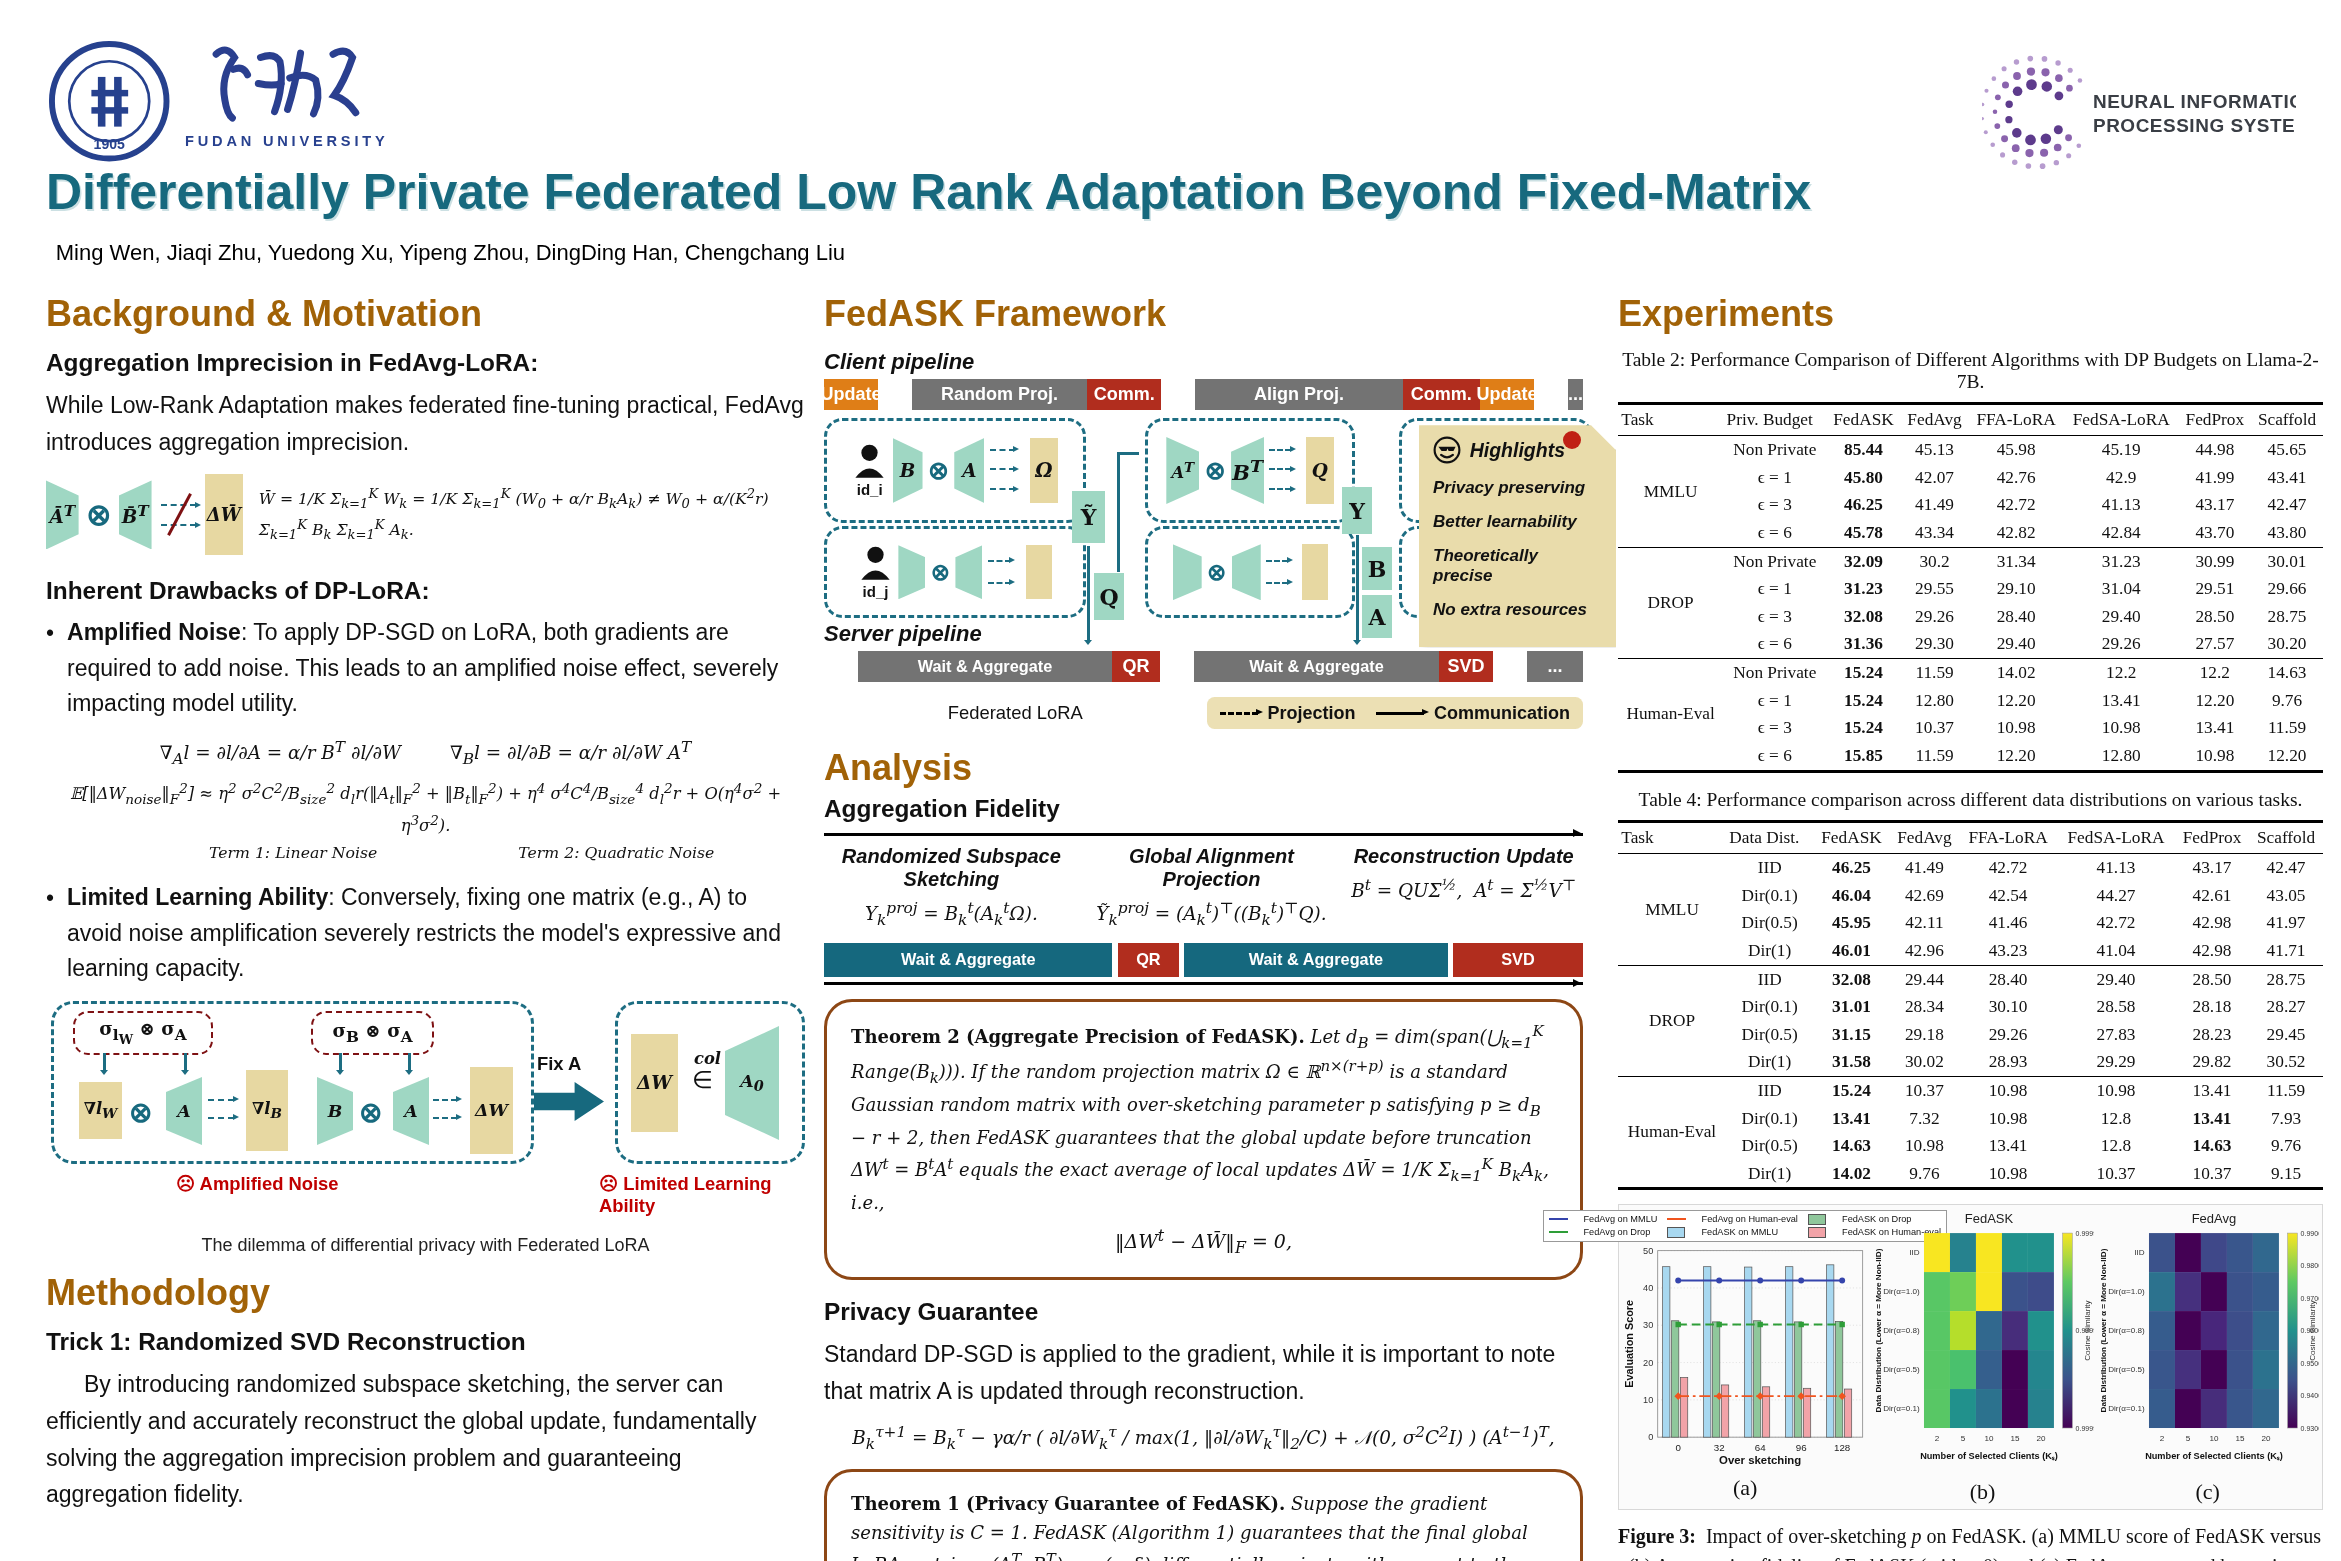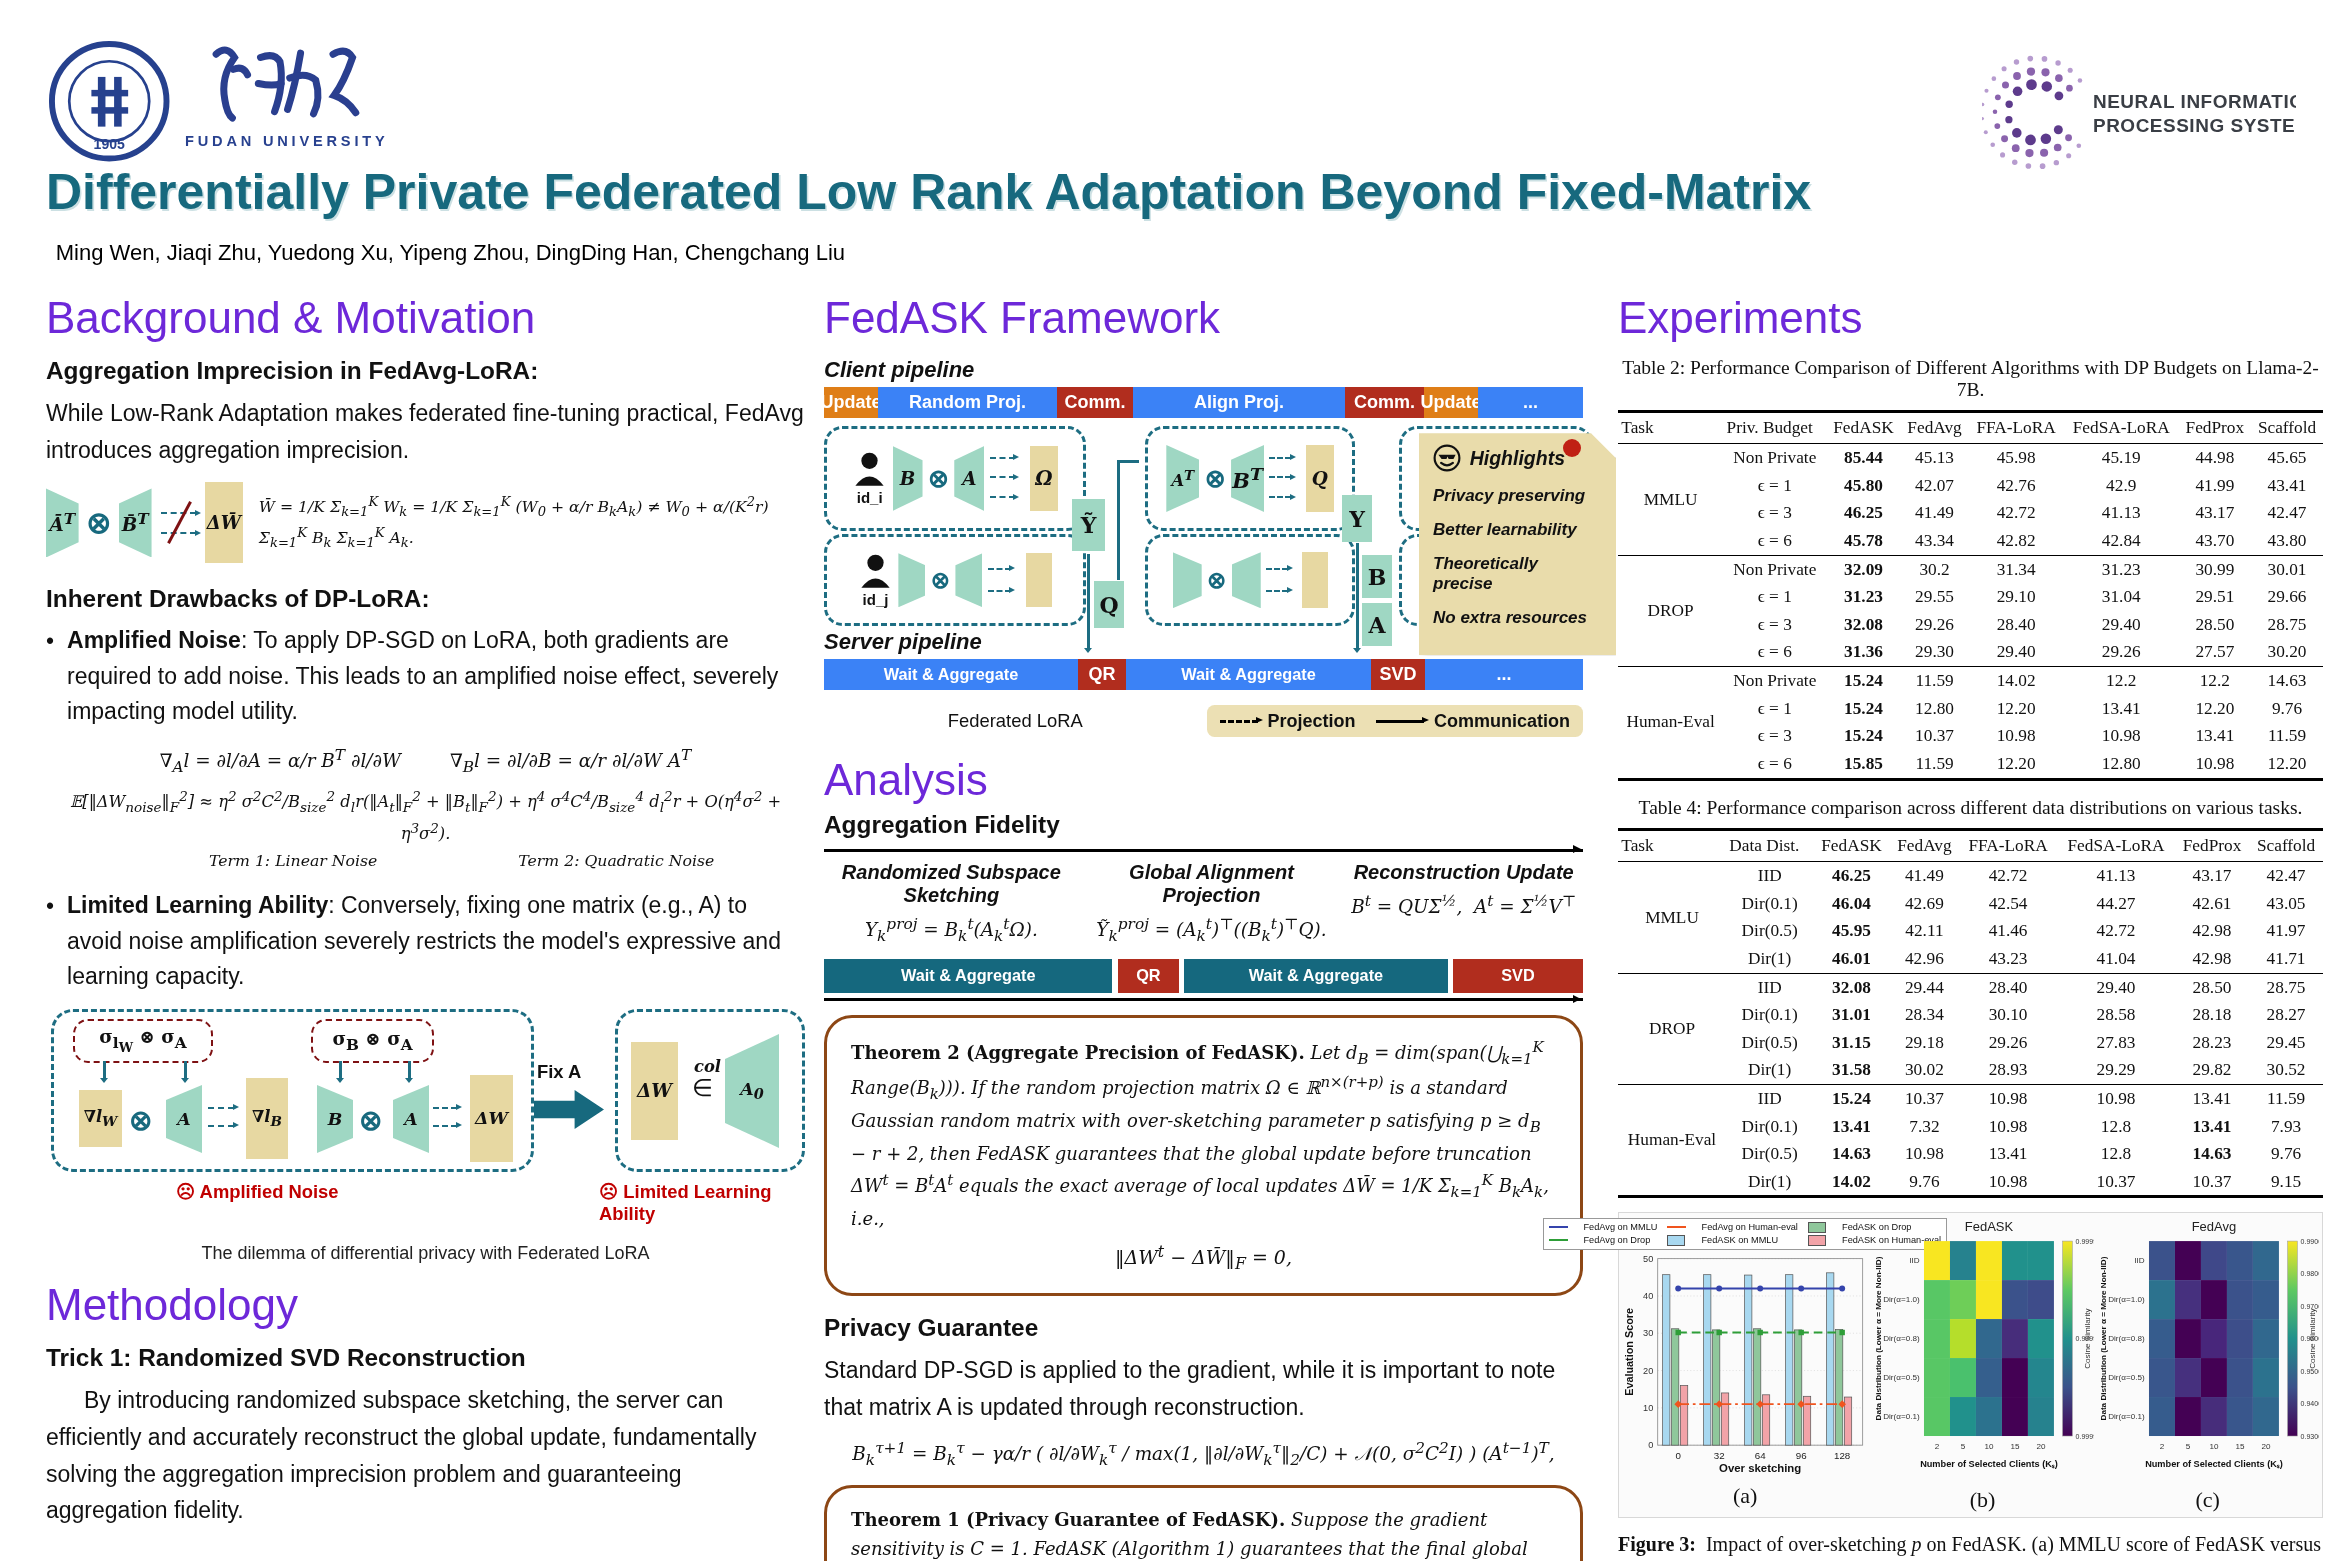--- a/index.html
+++ b/index.html
@@ -12,21 +12,21 @@
   .fudan-univ{color:#28418f;font-weight:bold;font-size:14.6px;letter-spacing:3.8px;}
   .title{position:absolute;left:0;top:136px;font-size:50px;font-weight:bold;color:#17697e;
          white-space:nowrap;text-shadow:1.6px 2.2px 0 rgba(110,165,175,.35);}
   .authors{position:absolute;left:9.8px;top:213px;font-size:22px;color:#000;}
   .neurips{position:absolute;right:0;top:16.3px;}
   
   .col{position:absolute;top:293px;}
   .col1{left:46px;width:759px;}
   .col2{left:824px;width:759px;}
   .col3{left:1618px;width:705px;}
-  h2.sec{color:#6d28d9;font-size:44px;font-weight:normal;margin:0 0 14px 0;}
+  h2.sec{color:#a16207;font-size:36px;font-weight:bold;margin:0 0 14px 0;}
   .body-t{font-size:23px;line-height:1.6;margin:0 0 24px 0;}
   .subhead{font-size:24.4px;font-weight:bold;margin:0 0 9.8px 0;}
   .bullet{display:flex;gap:13px;font-size:23px;line-height:1.55;margin:0 0 14px 0;}
   .bullet .dot{flex:0 0 7.6px;padding-top:1.1px;}
   .math{font-family:"DejaVu Serif","Liberation Serif",serif;font-style:italic;}
   .mrow{text-align:center;font-size:17px;margin:0 0 7.6px 0;line-height:1.5;}
   
   .aggrow{display:flex;align-items:center;gap:7.6px;margin:5.4px 0 22px 0;}
   .trap-l{background:#9fd7c3;clip-path:polygon(0 0,100% 22%,100% 78%,0 100%);}
   .trap-r{background:#9fd7c3;clip-path:polygon(0 22%,100% 0,100% 100%,0 78%);}
@@ -48,21 +48,21 @@
            justify-content:center;font-family:"DejaVu Serif",serif;font-weight:bold;font-size:18.4px;}
   .dlab{position:absolute;color:#c00000;font-size:18.4px;font-weight:bold;}
   .dcap{position:absolute;left:0;right:0;bottom:0;text-align:center;font-size:18px;color:#222;}
   .fixarrow{position:absolute;background:#17697e;clip-path:polygon(0 32%,58% 32%,58% 10%,100% 50%,58% 90%,58% 68%,0 68%);}
   .smallv{position:absolute;width:2.7px;background:#1d6d82;}
   .smallv::after{content:"";position:absolute;bottom:-6.5px;left:-3.3px;border:4.3px solid transparent;border-top:5.4px solid #1d6d82;}
   
   .pipelabel{font-size:22px;font-style:italic;font-weight:bold;margin:0 0 4.3px 0;}
   .pbar{display:flex;height:31px;}
   .pseg{display:flex;align-items:center;justify-content:center;color:#fff;font-weight:bold;font-size:18px;}
-  .pseg.teal{background:#3b82f6;} .pseg.red{background:#b12d1e;} .pseg.orange{background:#df7e17;}
+  .pseg.teal{background:#737373;margin-left:34px;} .pseg.red{background:#b12d1e;} .pseg.orange{background:#df7e17;}
   .canvas{position:relative;height:241px;}
   .cbox{position:absolute;border:3.3px dashed #1d6d82;border-radius:18.4px;display:flex;align-items:center;
         justify-content:center;gap:5.4px;padding:0 7.6px;background:#fff;}
   .tile{position:absolute;background:#9fd7c3;display:flex;align-items:center;justify-content:center;
         font-family:"DejaVu Serif",serif;font-weight:bold;font-size:22px;}
   .avatarcol{display:flex;flex-direction:column;align-items:center;gap:1.1px;font-size:15px;font-weight:bold;}
   .note{position:absolute;background:#e9dcab;box-shadow:4.3px 5.4px 7.6px rgba(0,0,0,.35);z-index:6;
         clip-path:polygon(0 0,calc(100% - 25px) 0,100% 25px,100% 100%,0 100%);padding:11px 14px;}
   .note-title{display:flex;align-items:center;gap:8.7px;font-size:19.5px;font-style:italic;font-weight:bold;}
   .note-item{font-size:17px;font-style:italic;margin-top:14px;font-weight:bold;}

